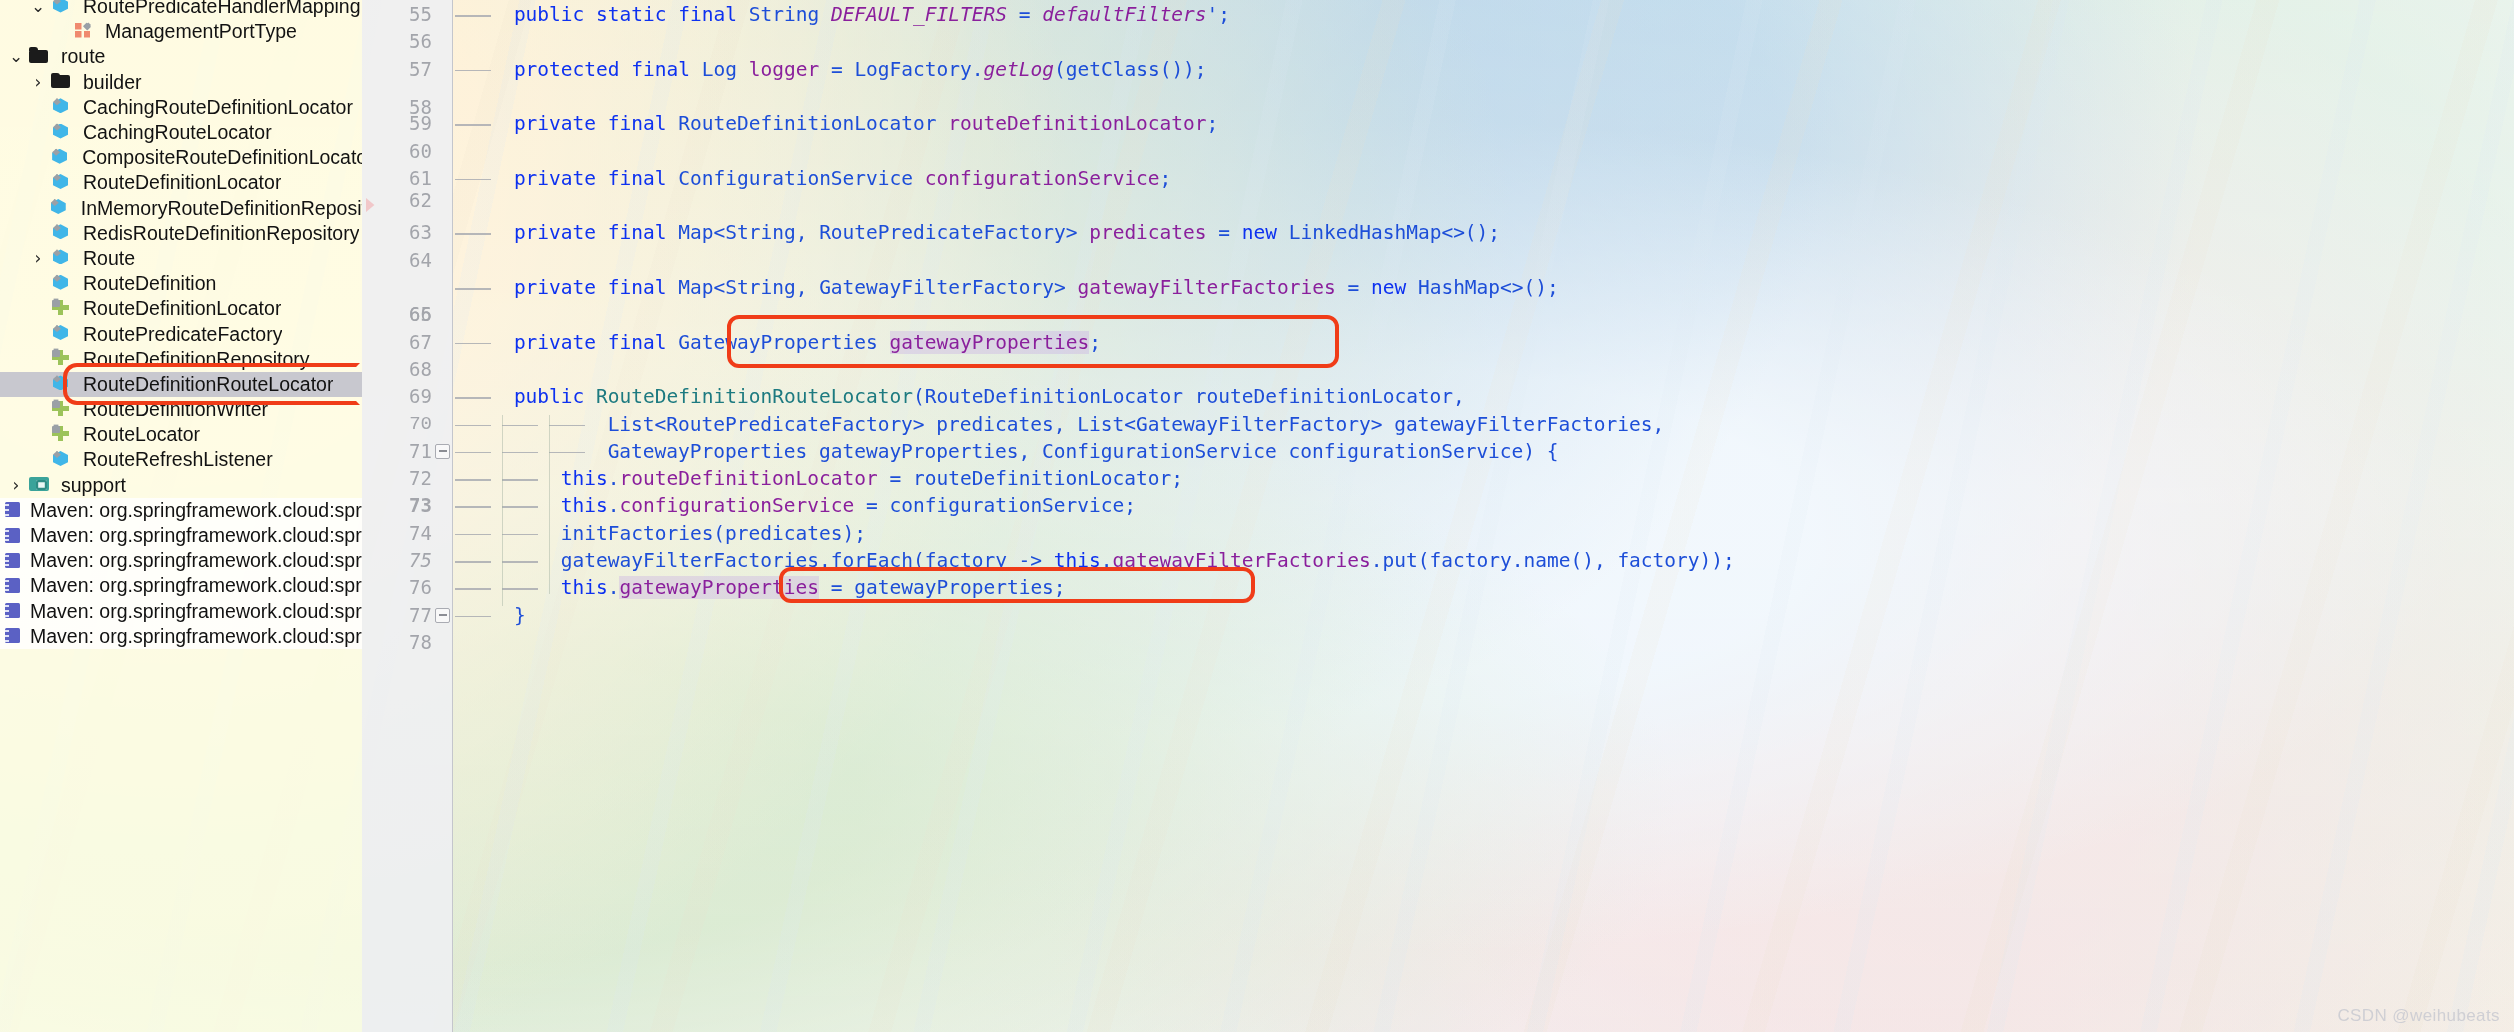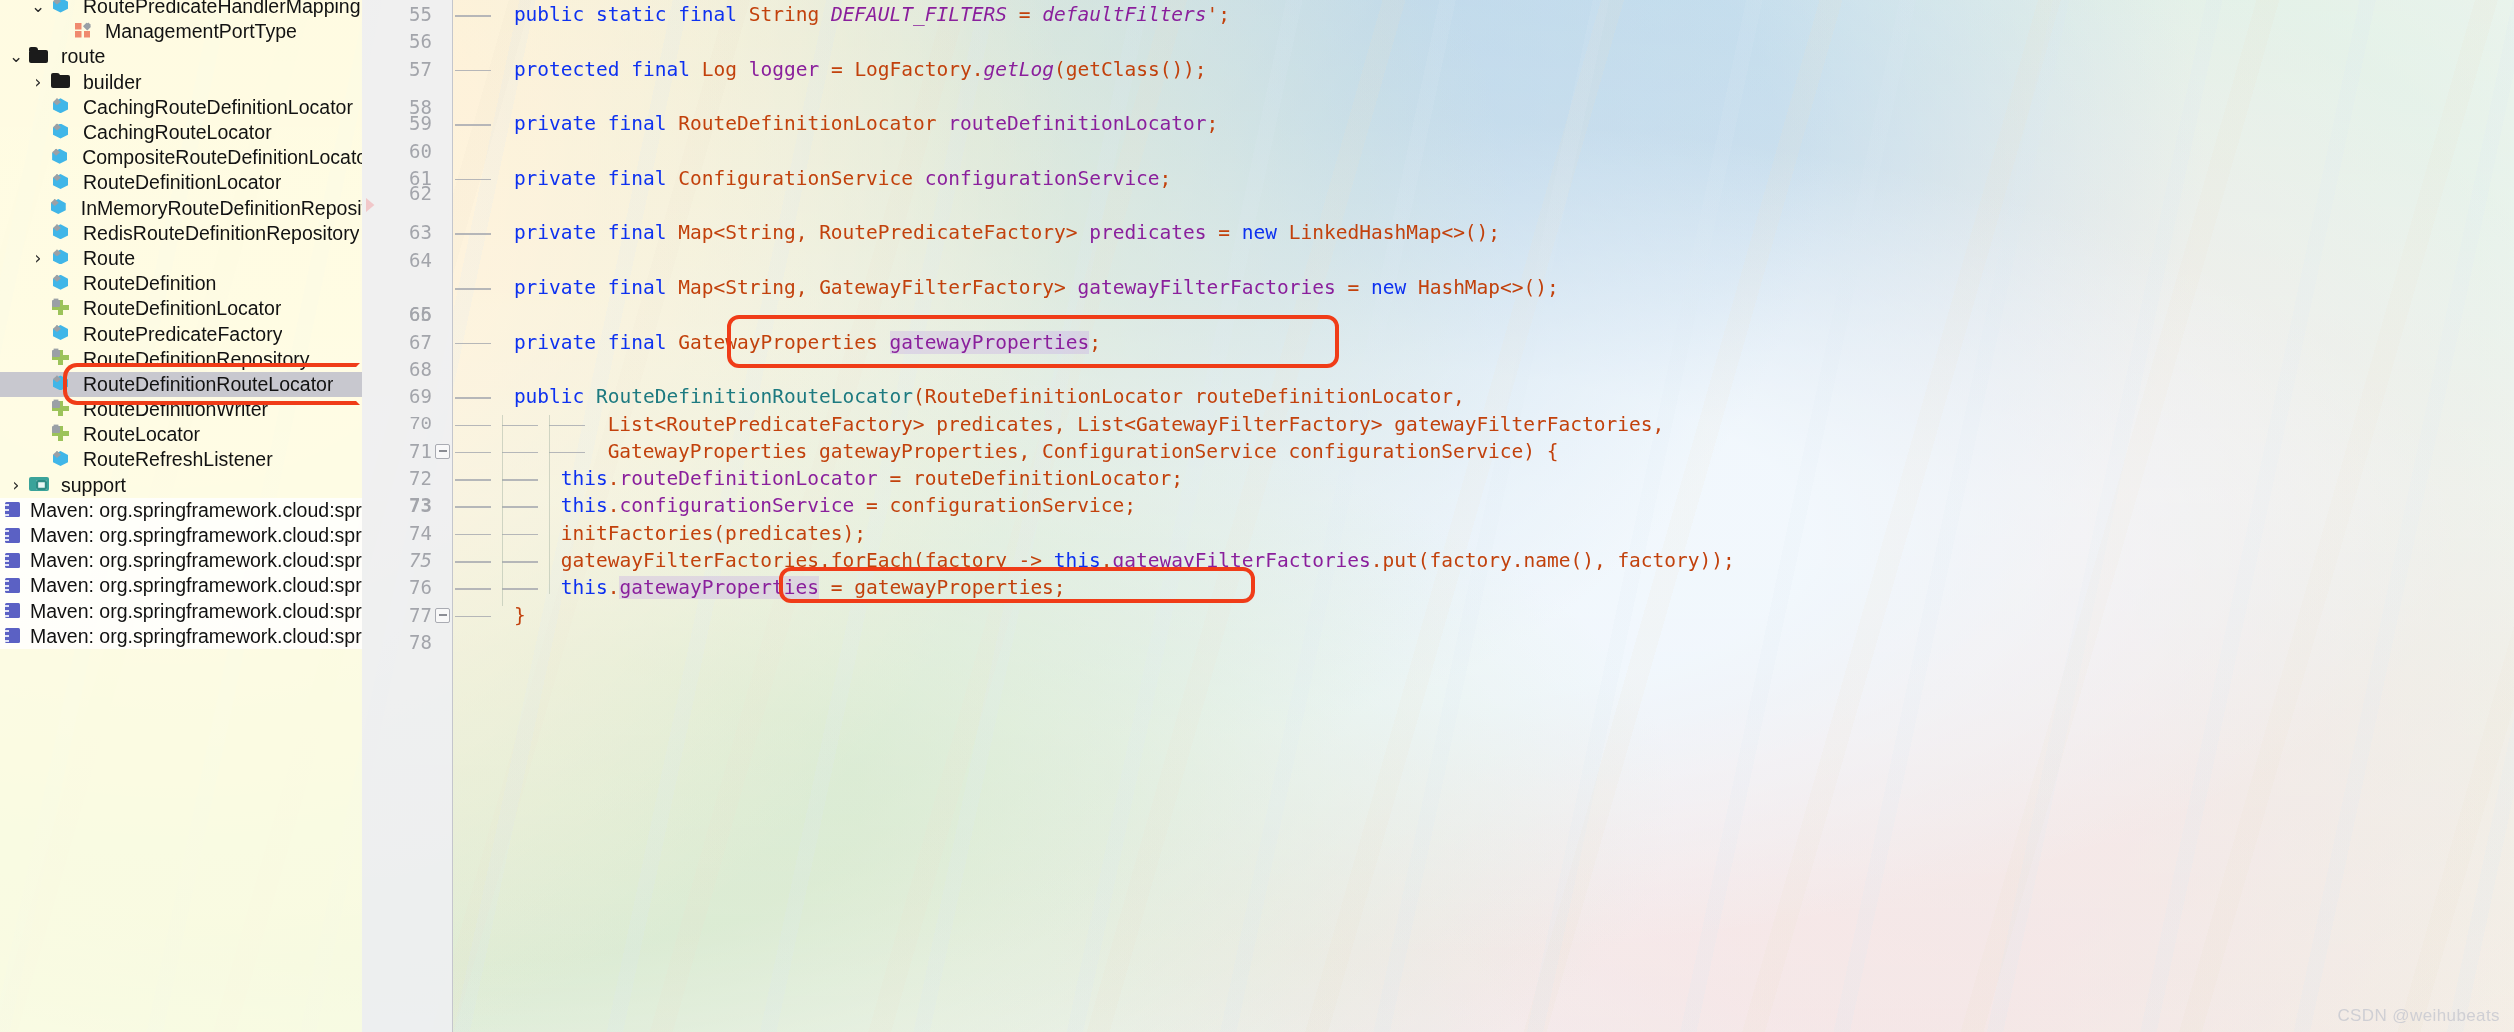--- a/index.html
+++ b/index.html
@@ -195,21 +195,21 @@
   .guide {
     position: absolute; height: 1.6px; background: #a9abb2; opacity: .85;
   }
   .vguide { position: absolute; width: 1.4px; background: rgba(160,175,160,.45); }
 
   .kw   { color: #0d31f0; }
   .fld  { color: #8a1f9c; }
   .fldhl{ color: #8a1f9c; background: rgba(197,170,230,.35); }
   .cnst { color: #8a1f9c; font-style: italic; }
   .ctor { color: #1d7a80; }
-  .txt  { color: #c2410c; }
+  .txt  { color: #1d4ed8; }
 
   
   .code-annot {
     position: absolute;
     border: 4px solid #f03c18;
     border-radius: 12px;
     pointer-events: none;
   }
 
   
@@ -382,21 +382,21 @@
 
   <div id="editor">
     <div id="gutter">
         <div class="gl" style="top: 3px;">55</div>
         <div class="gl" style="top: 30.3px;">56</div>
         <div class="gl" style="top: 57.6px;">57</div>
         <div class="gl" style="top: 96px;">58</div>
         <div class="gl" style="top: 112.2px;">59</div>
         <div class="gl" style="top: 139.5px;">60</div>
         <div class="gl" style="top: 166.8px;">61</div>
-        <div class="gl" style="top: 182px;">62</div>
+        <div class="gl" style="top: 189px;">62</div>
         <div class="gl" style="top: 221.4px;">63</div>
         <div class="gl" style="top: 248.7px;">64</div>
         <div class="gl" style="top: 283px; margin-top: 20px;">65</div>
         <div class="gl" style="top: 303.3px;">66</div>
         <div class="gl" style="top: 330.6px;">67</div>
         <div class="gl" style="top: 357.9px;">68</div>
         <div class="gl" style="top: 385.2px;">69</div>
         <div class="gl" style="top: 412.5px; font-family: Liberation Mono, monospace;">70</div>
         <div class="gl" style="top: 439.8px;">71</div>
         <div class="gl" style="top: 467.1px; margin-left: 6px;">72</div>

